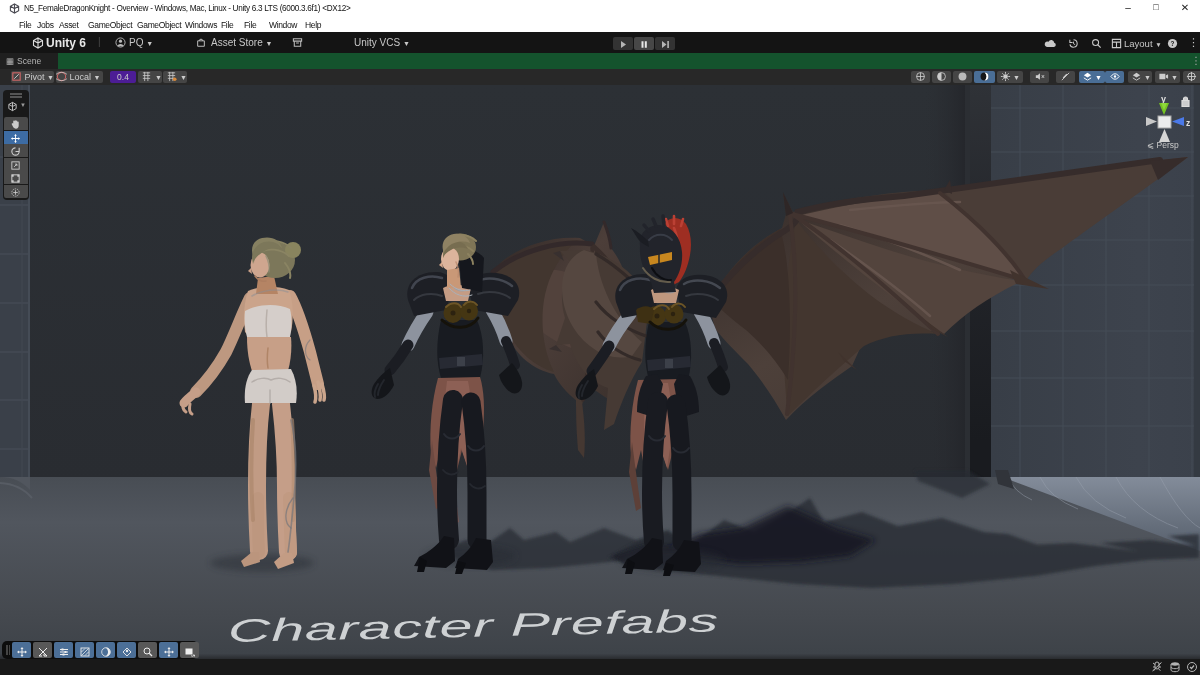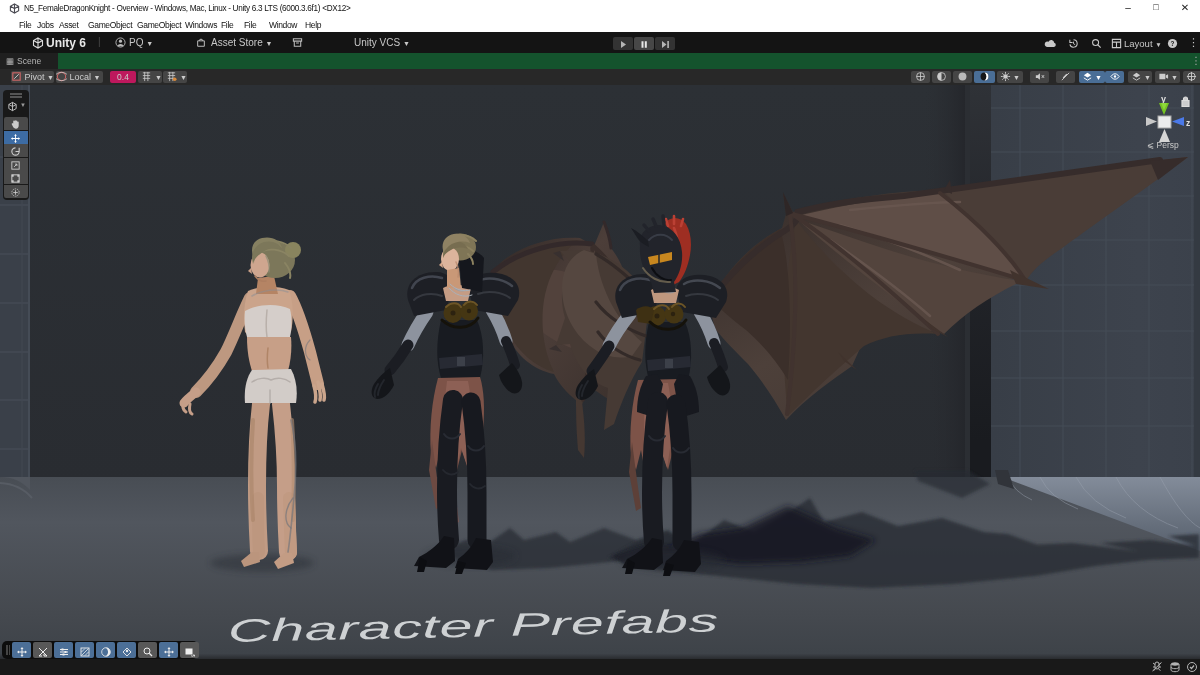--- a/index.html
+++ b/index.html
@@ -114,21 +114,21 @@
 
   <div class="abs" id="scenebar">
     <div class="sbtn" style="left:11px;width:43px"><svg style="vertical-align:-2px" width="11" height="11" viewBox="0 0 24 24">
         <rect x="4" y="4" width="16" height="16" fill="none" stroke="#c66" stroke-width="2.5"></rect>
         <path d="M7 17 L17 7" stroke="#ccc" stroke-width="2"></path>
       </svg> Pivot <span style="font-size:7px">▼</span></div>
     <div class="sbtn" style="left:56px;width:47px"><svg style="vertical-align:-2px" width="11" height="11" viewBox="0 0 24 24">
         <circle cx="12" cy="12" r="9" fill="none" stroke="#c66" stroke-width="2.2"></circle>
         <path d="M12 3 a14 9 0 0 0 0 18 M12 3 a14 9 0 0 1 0 18" fill="none" stroke="#ccc" stroke-width="1.6"></path>
       </svg> Local <span style="font-size:7px">▼</span></div>
-    <div class="sbtn" style="left:110px;width:26px;background:#be185d;text-align:center;font-size:8.5px;">0.4</div>
+    <div class="sbtn" style="left:110px;width:26px;background:#4c1d95;text-align:center;font-size:8.5px;">0.4</div>
     <div class="sbtn" style="left:138px;width:24px"><svg style="vertical-align:-2px;margin-left:3px" width="11" height="11" viewBox="0 0 24 24">
         <path d="M4 4 h16 M4 10 h16 M4 16 h16 M8 2 v20 M15 2 v20" stroke="#ccc" stroke-width="1.8" fill="none"></path>
       </svg><span style="font-size:7px;margin-left:3px">▼</span></div>
     <div class="sbtn" style="left:163px;width:24px"><svg style="vertical-align:-2px;margin-left:3px" width="11" height="11" viewBox="0 0 24 24">
         <path d="M4 4 h16 M4 10 h16 M4 16 h16 M8 2 v20 M15 2 v20" stroke="#ccc" stroke-width="1.8" fill="none"></path>
         <circle cx="19" cy="18" r="4" fill="#d8893a"></circle>
       </svg><span style="font-size:7px;margin-left:3px">▼</span></div>
 
     <div class="sbtn" style="left:911px;width:19px;text-align:center"><svg style="vertical-align:-2px" width="11" height="11" viewBox="0 0 24 24">
         <circle cx="12" cy="12" r="8.6" fill="none" stroke="#ccc" stroke-width="1.8"></circle>

